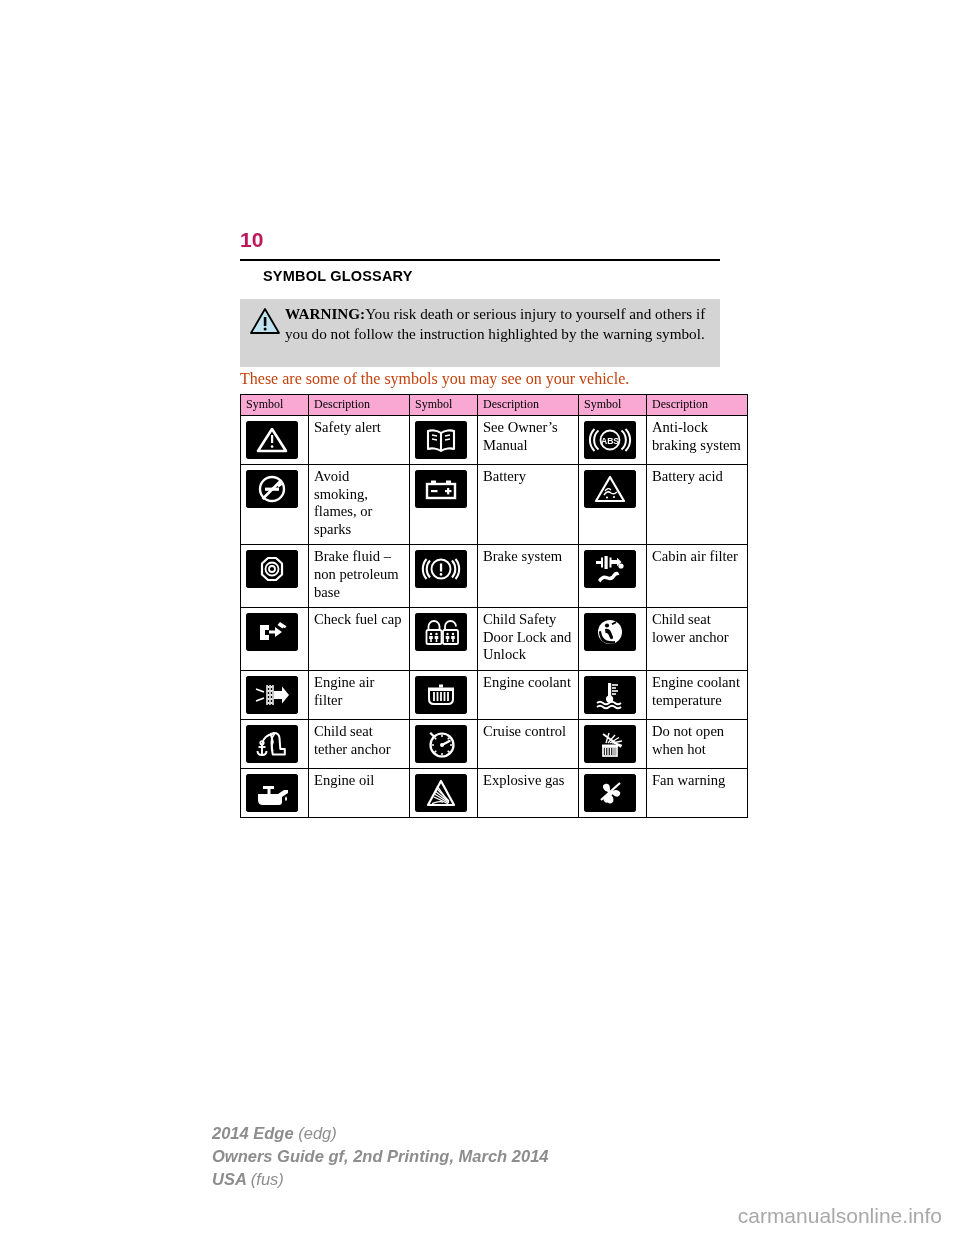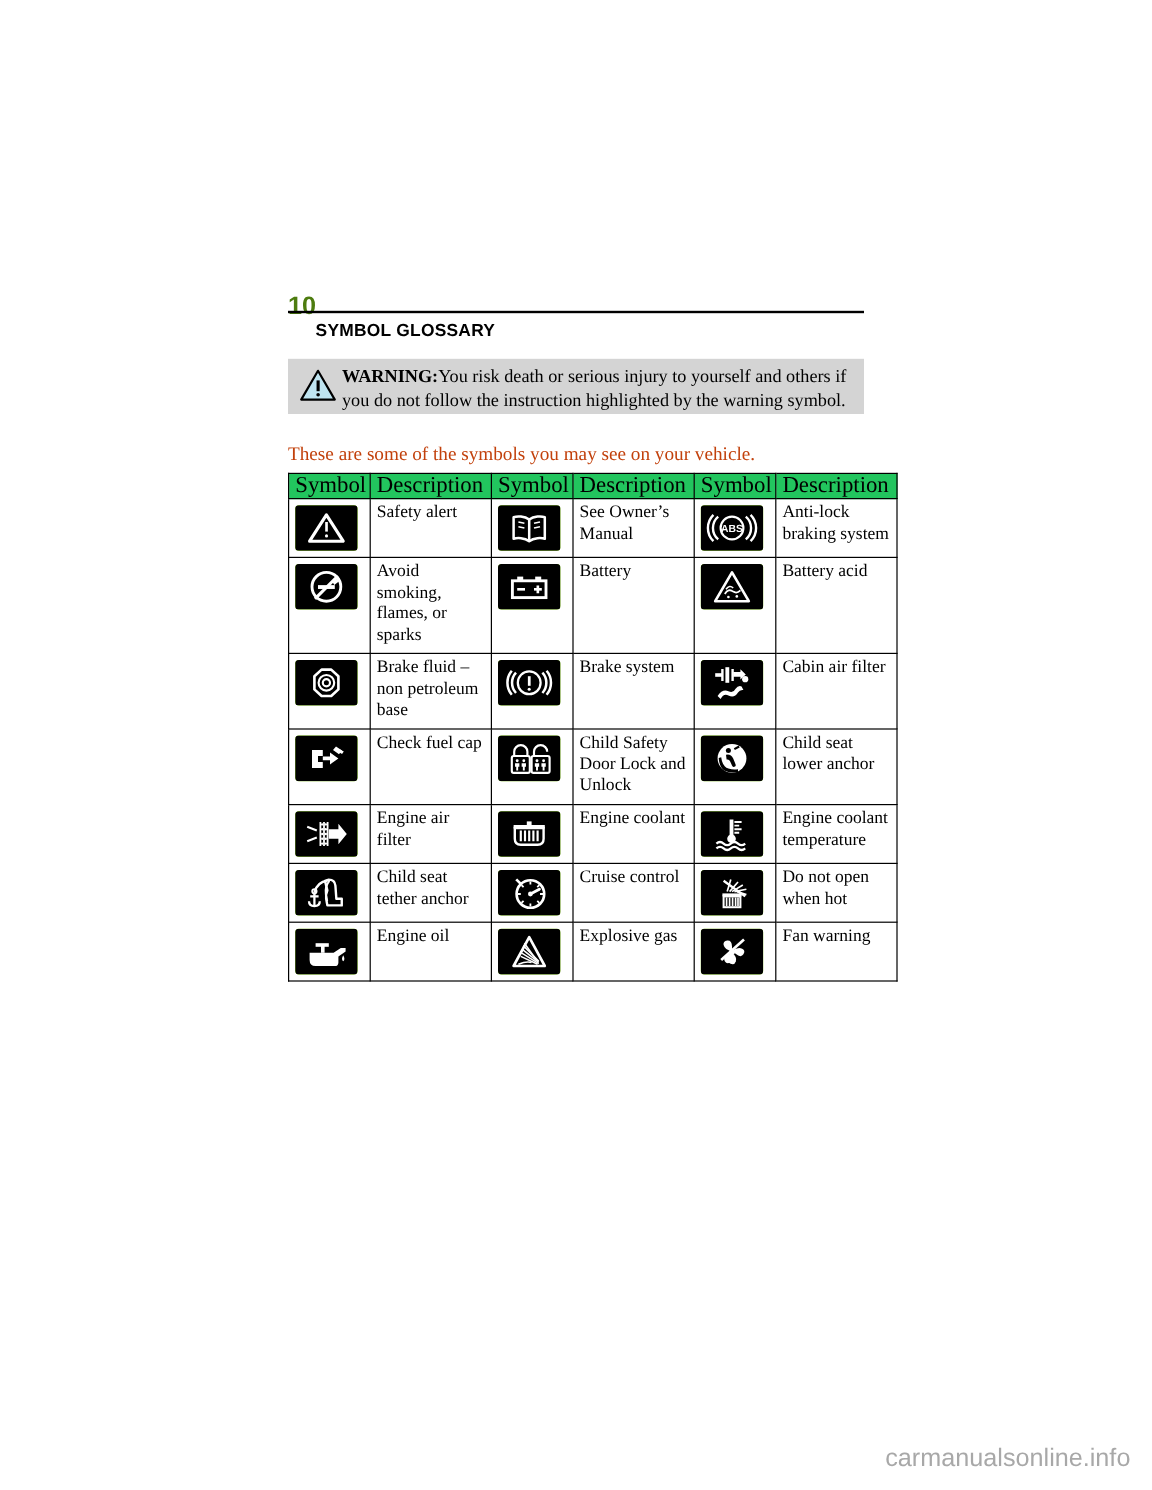--- a/index.html
+++ b/index.html
@@ -27,26 +27,26 @@
   .header-row {
     position: absolute;
     left: 240px;
     top: 228px;
     width: 480px;
     height: 30px;
   }
   .page-num {
     position: absolute;
     left: 0;
-    top: 16px;
+    top: 0;
     font-family: "Liberation Sans", sans-serif;
     font-weight: bold;
     font-size: 21px;
     letter-spacing: 0px;
-    color: #4d7c0f;
+    color: #be185d;
   }
   .page-title {
     position: absolute;
     left: 0;
     top: 0;
     width: 480px;
     text-align: center;
     font-family: "Liberation Sans", sans-serif;
     font-weight: bold;
     font-size: 21px;
@@ -74,21 +74,21 @@
     margin-left: 23px;
   }
 
   
   .warning-box {
     position: absolute;
     left: 240px;
     top: 299px;
     width: 480px;
     background: #d4d4d4;
-    padding: 5px 6px 2px 6px;
+    padding: 5px 6px 24px 6px;
     box-sizing: border-box;
     font-size: 15.2px;
     line-height: 19.6px;
   }
   .warn-icon {
     float: left;
     width: 32px;
     height: 30px;
     margin: 2px 4px 0 3px;
   }
@@ -123,24 +123,24 @@
     border-collapse: collapse;
     table-layout: fixed;
     border: 1.6px solid #000;
   }
   .sym-table th, .sym-table td {
     border: 1px solid #000;
     padding: 0;
     vertical-align: top;
   }
   .sym-table th {
-    background: #22c55e;
+    background: #f9a8d4;
     font-family: "Liberation Serif", serif;
     font-weight: normal;
-    font-size: 19px;
+    font-size: 12px;
     text-align: left;
     padding: 1px 4px 2px 5px;
     line-height: 17px;
   }
   .sym-table td.symcell {
     text-align: left;
     padding: 5px 4px 5px 5px;
   }
   .sym-table td.desccell {
     font-family: "Liberation Serif", serif;
@@ -148,21 +148,21 @@
     line-height: 17.6px;
     padding: 3px 4px 6px 5px;
   }
   col.c-sym { width: 68px; }
   col.c-desc { width: 101px; }
 
   
   .tile {
     width: 52px;
     height: 38px;
-    background: #84cc16;
+    background: #be185d;
     border-radius: 3px;
     display: block;
   }
   .tile svg { display: block; }
 
   
   .footer {
     position: absolute;
     left: 212px;
     top: 1122px;
@@ -623,16 +623,21 @@
               <line x1="17" y1="26" x2="36" y2="9" stroke="#fff" stroke-width="2.2"></line>
             </svg>
           </span>
         </td>
         <td class="desccell">Fan warning</td>
       </tr>
 
     </tbody>
   </table>
 
+  <div class="footer">
+    <div><span>2014 Edge</span> <span class="paren">(edg)</span></div>
+    <div>Owners Guide gf, 2nd Printing, March 2014</div>
+    <div><span>USA</span> <span class="paren">(fus)</span></div>
+  </div>
 
   <div class="watermark">carmanualsonline.info</div>
 
 </div>
 
 </body></html>

